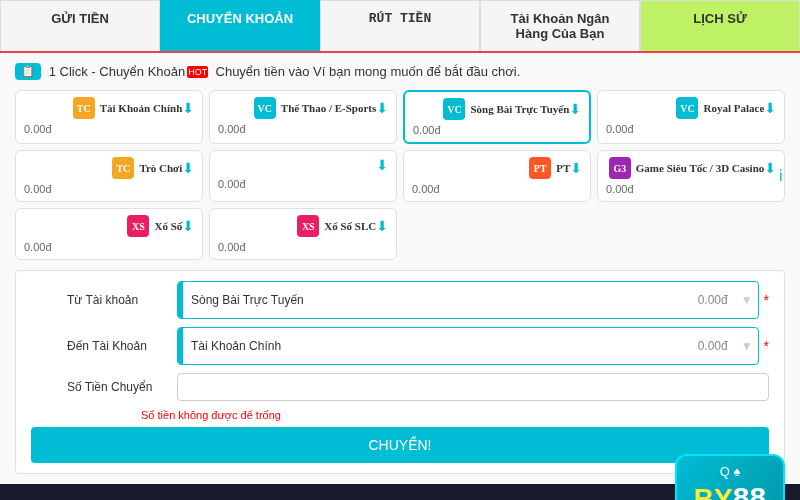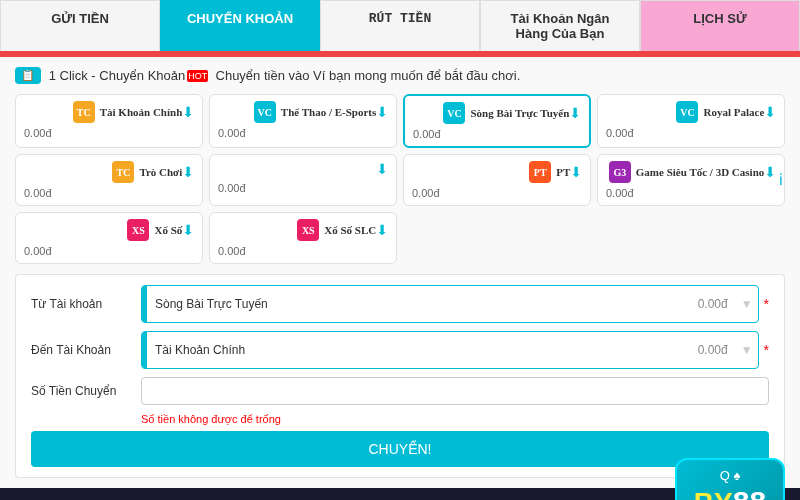--- a/index.html
+++ b/index.html
@@ -1,21 +1,21 @@
 <!DOCTYPE html>
 <html><head>
   <meta charset="utf-8">
   <style>
     * { box-sizing: border-box; margin: 0; padding: 0; }
     body { font-family: Arial, sans-serif; width: 800px; height: 500px; overflow: hidden; background: #fff; }
 
     
     .tabs {
       display: flex;
-      border-bottom: 6px solid #ef4444;
+      border-bottom: 2px solid #ef4444;
       background: #fff;
     }
     .tab {
       padding: 10px 20px;
       cursor: pointer;
       font-size: 13px;
       font-weight: bold;
       color: #333;
       border: 1px solid #ddd;
       border-bottom: none;
@@ -129,20 +129,21 @@
       background: #fff;
       border: 1px solid #e0e0e0;
       border-radius: 4px;
       padding: 10px 15px;
       margin-bottom: 0;
     }
     .form-row {
       display: flex;
       align-items: center;
       margin-bottom: 8px;
+      margin-left: 36px;
     }
     .form-label {
       width: 110px;
       font-size: 12px;
       color: #333;
       flex-shrink: 0;
     }
     .form-input-wrap {
       flex: 1;
       display: flex;
@@ -246,21 +247,21 @@
     }
   </style>
 </head>
 <body>
 
 <div class="tabs">
   <div class="tab active" style="background: rgb(245, 245, 245); color: rgb(51, 51, 51); border-color: rgb(221, 221, 221);">GỬI TIỀN</div>
   <div class="tab active" style="background: rgb(0, 188, 212); color: rgb(255, 255, 255); border-color: rgb(0, 188, 212);">CHUYỂN KHOẢN</div>
   <div class="tab" style="background: rgb(245, 245, 245); color: rgb(51, 51, 51); border-color: rgb(221, 221, 221); font-family: Liberation Mono, monospace;">RÚT TIỀN</div>
   <div class="tab" style="background: rgb(245, 245, 245); color: rgb(51, 51, 51); border-color: rgb(221, 221, 221);">Tài Khoản Ngân Hàng Của Bạn</div>
-  <div class="tab" style="background: #f9a8d4; color: rgb(51, 51, 51); border-color: rgb(221, 221, 221);">LỊCH SỬ</div>
+  <div class="tab" style="background: #bef264; color: rgb(51, 51, 51); border-color: rgb(221, 221, 221);">LỊCH SỬ</div>
 </div>
 
 <div class="main">
 
   <div class="banner">
     <span class="banner-icon">📋</span>
     <span>1 Click - Chuyển Khoản</span>
     <sup class="banner-hot">HOT</sup>
     &nbsp;&nbsp;
     <span>Chuyển tiền vào Ví bạn mong muốn để bắt đầu chơi.</span>

